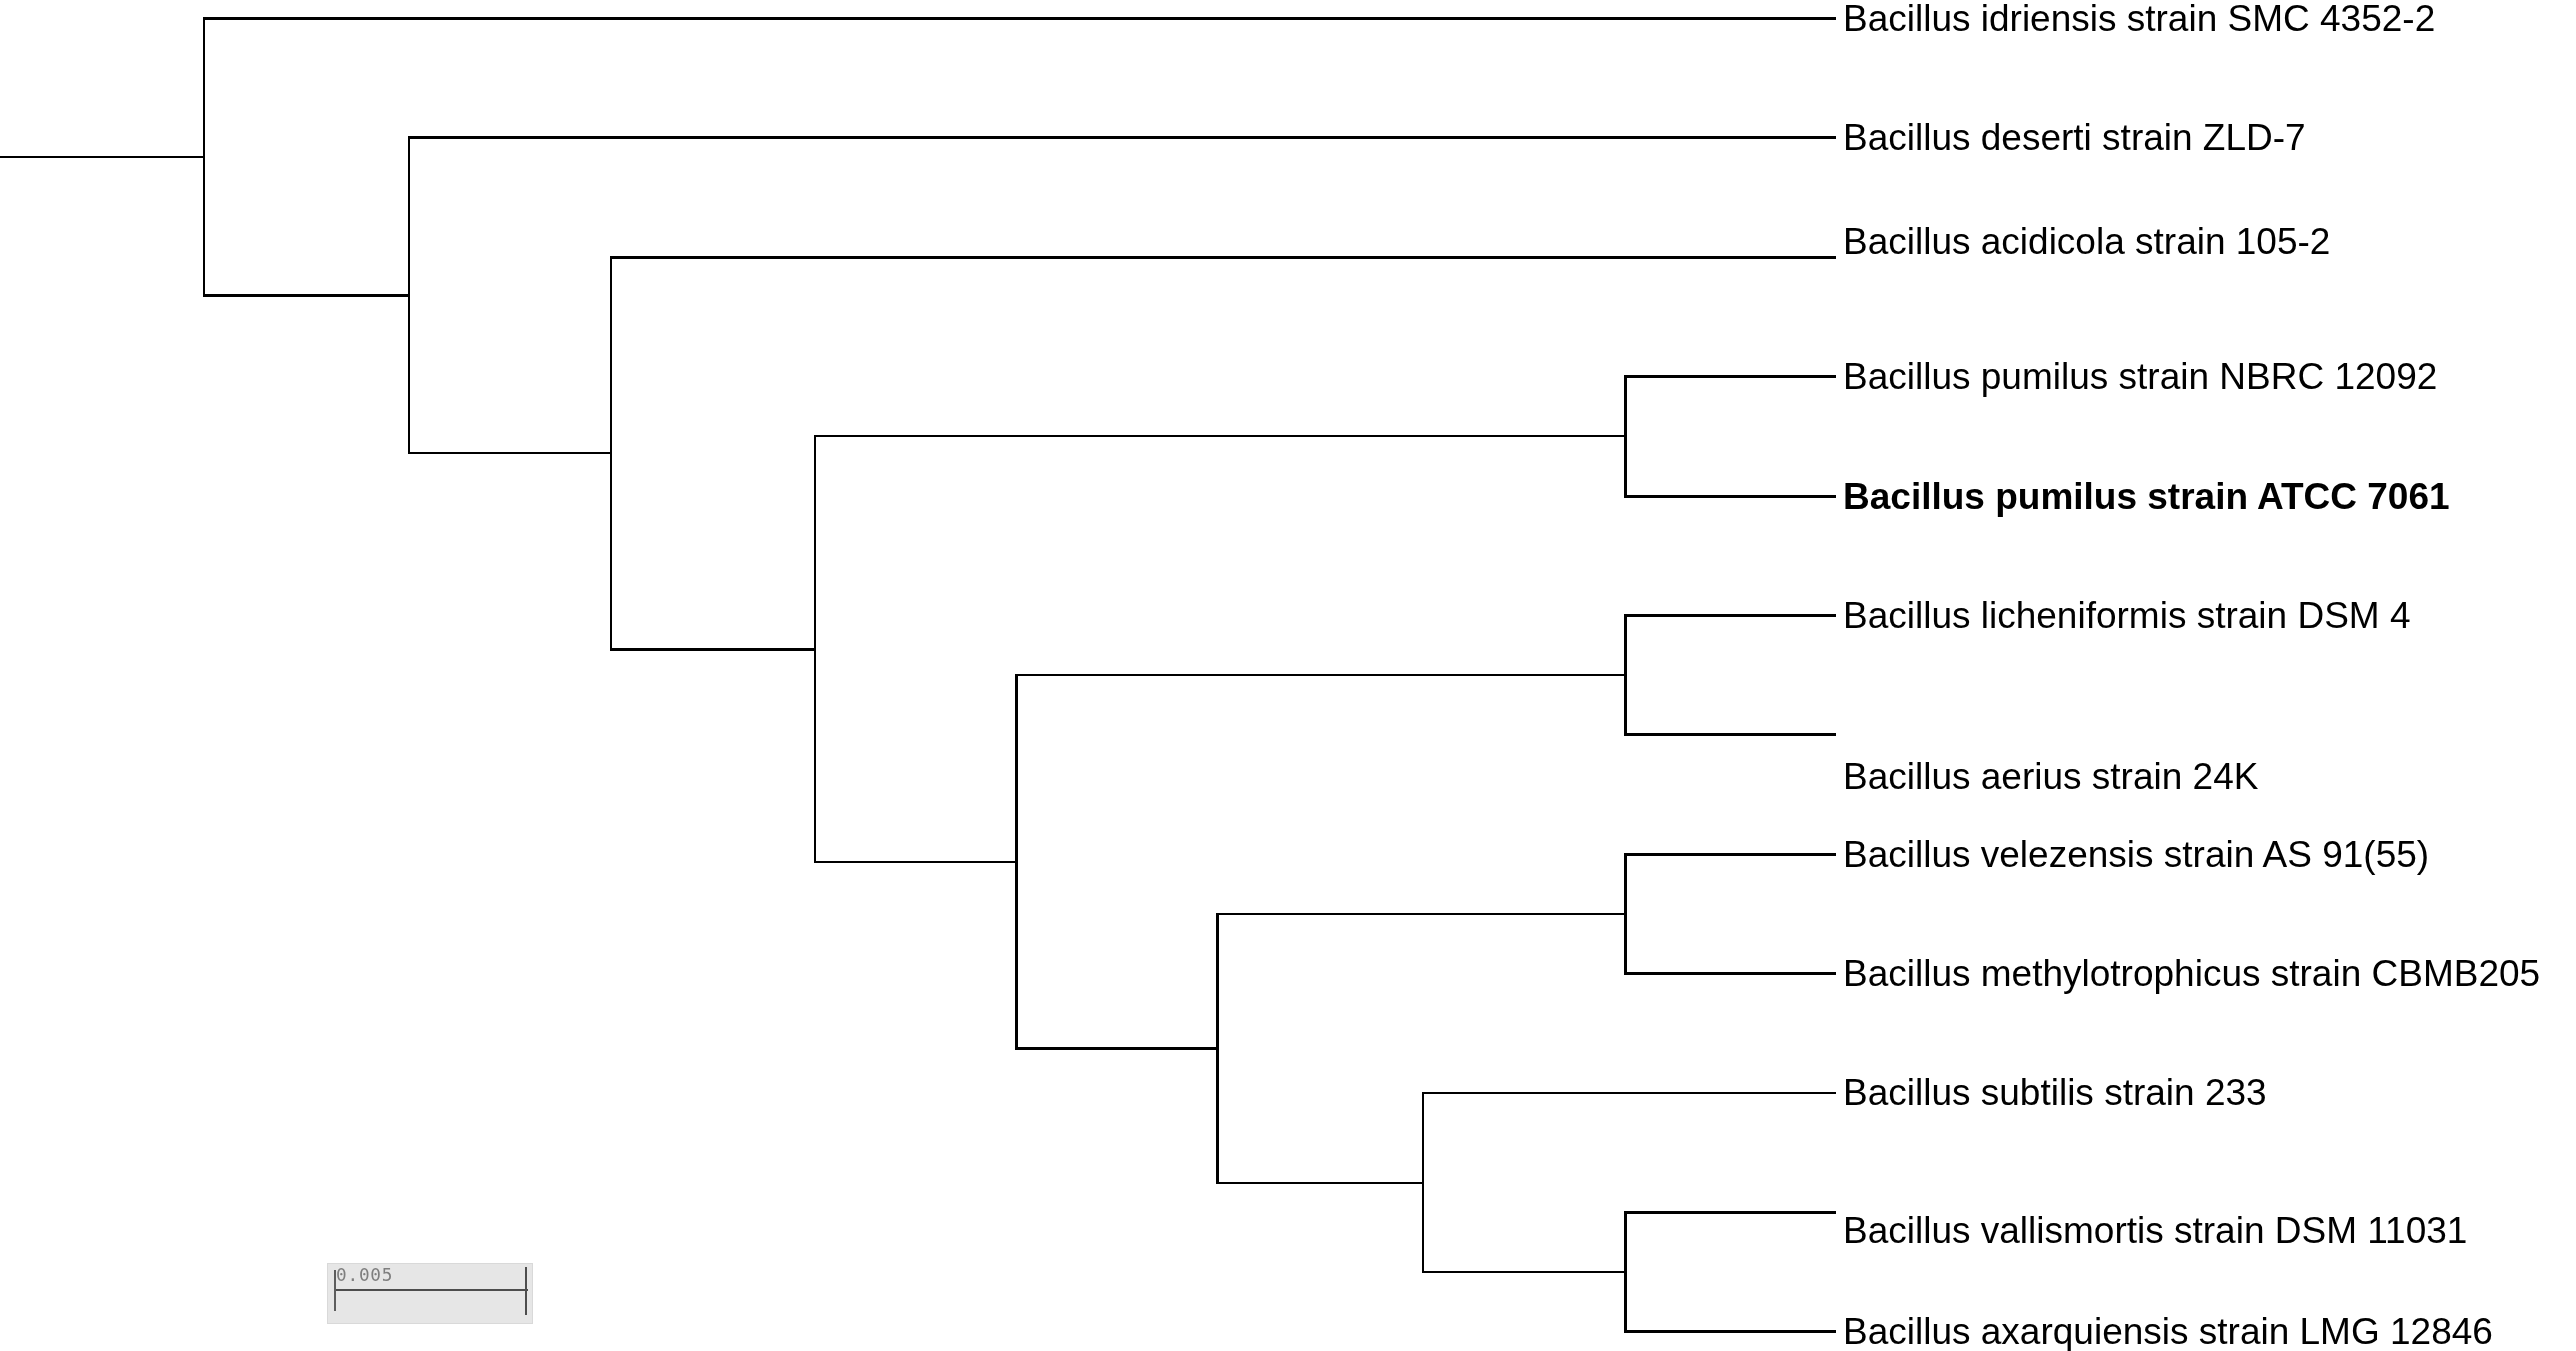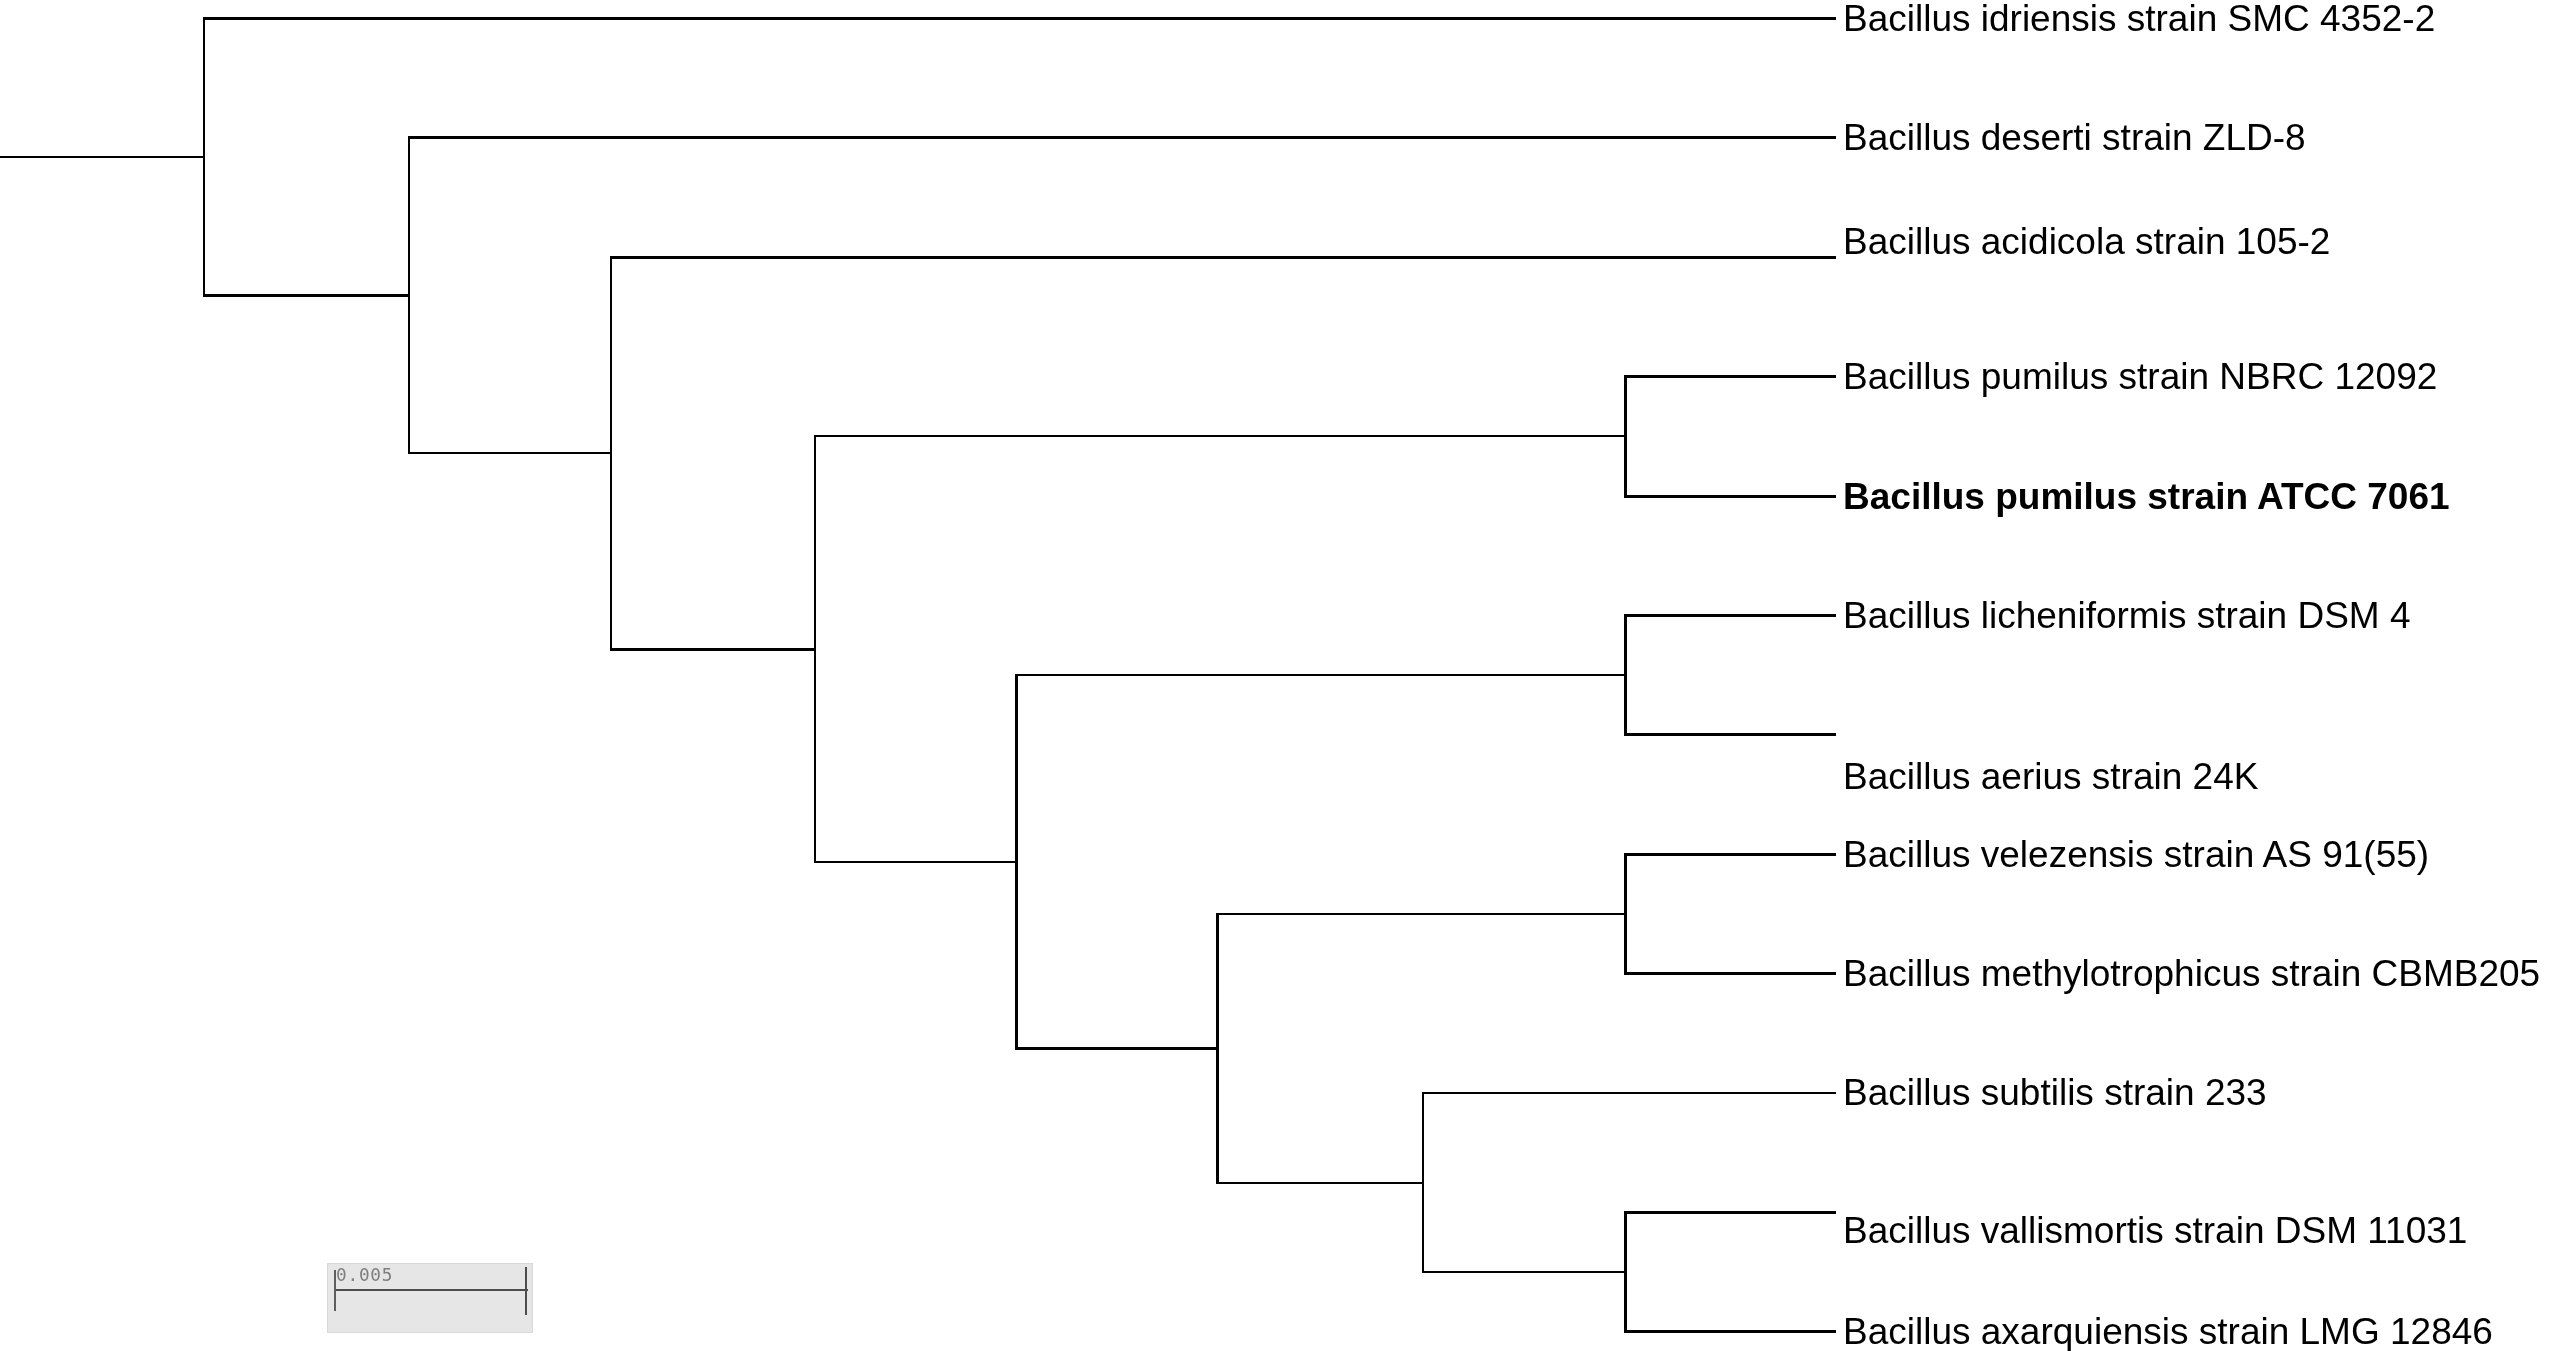--- a/index.html
+++ b/index.html
@@ -22,21 +22,21 @@
     font-size: 37px;
     line-height: 1.1;
     color: #000000;
     white-space: nowrap;
   }
   .scalebar {
     position: absolute;
     left: 327px;
     top: 1263px;
     width: 206px;
-    height: 70px;
+    height: 61px;
     background: #e6e6e6;
     border: 0.8px solid #d9d9d9;
     box-sizing: border-box;
   }
   .scalebar-value {
     position: absolute;
     left: 8px;
     top: 0.8px;
     font-family: "DejaVu Sans Mono", monospace;
     font-size: 17.7px;
@@ -104,21 +104,21 @@
     <line x1="1768" y1="1358" x2="1768" y2="1581" stroke="#000000" stroke-width="3" stroke-linecap="square" shape-rendering="crispEdges"></line>
     <line x1="1768" y1="1358" x2="2280" y2="1358" stroke="#000000" stroke-width="3" stroke-linecap="square" shape-rendering="crispEdges"></line>
     <line x1="1768" y1="1581" x2="2020" y2="1581" stroke="#000000" stroke-width="3" stroke-linecap="square" shape-rendering="crispEdges"></line>
     <line x1="2020" y1="1507" x2="2020" y2="1655" stroke="#000000" stroke-width="3" stroke-linecap="square" shape-rendering="crispEdges"></line>
     <line x1="2020" y1="1507" x2="2280" y2="1507" stroke="#000000" stroke-width="3" stroke-linecap="square" shape-rendering="crispEdges"></line>
     <line x1="2020" y1="1655" x2="2280" y2="1655" stroke="#000000" stroke-width="3" stroke-linecap="square" shape-rendering="crispEdges"></line>
   </svg>
 
 <div>
   <div class="taxon-label" style="top: 18.5px;">Bacillus idriensis strain SMC 4352-2</div>
-  <div class="taxon-label" style="top: 138px;">Bacillus deserti strain ZLD-8</div>
+  <div class="taxon-label" style="top: 138px;">Bacillus deserti strain ZLD-7</div>
   <div class="taxon-label" style="top: 242px;">Bacillus acidicola strain 105-2</div>
   <div class="taxon-label" style="top: 377px;">Bacillus pumilus strain NBRC 12092</div>
   <div class="taxon-label" style="top: 497px; font-weight: bold;">Bacillus pumilus strain ATCC 7061</div>
   <div class="taxon-label" style="top: 616px;">Bacillus licheniformis strain DSM 4</div>
   <div class="taxon-label" style="top: 777px; text-align: center;">Bacillus aerius strain 24K</div>
   <div class="taxon-label" style="top: 855px;">Bacillus velezensis strain AS 91(55)</div>
   <div class="taxon-label" style="top: 974px;">Bacillus methylotrophicus strain CBMB205</div>
   <div class="taxon-label" style="top: 1093px;">Bacillus subtilis strain 233</div>
   <div class="taxon-label" style="top: 1213px; margin-top: 18px;">Bacillus vallismortis strain DSM 11031</div>
   <div class="taxon-label" style="top: 1332px;">Bacillus axarquiensis strain LMG 12846</div>

